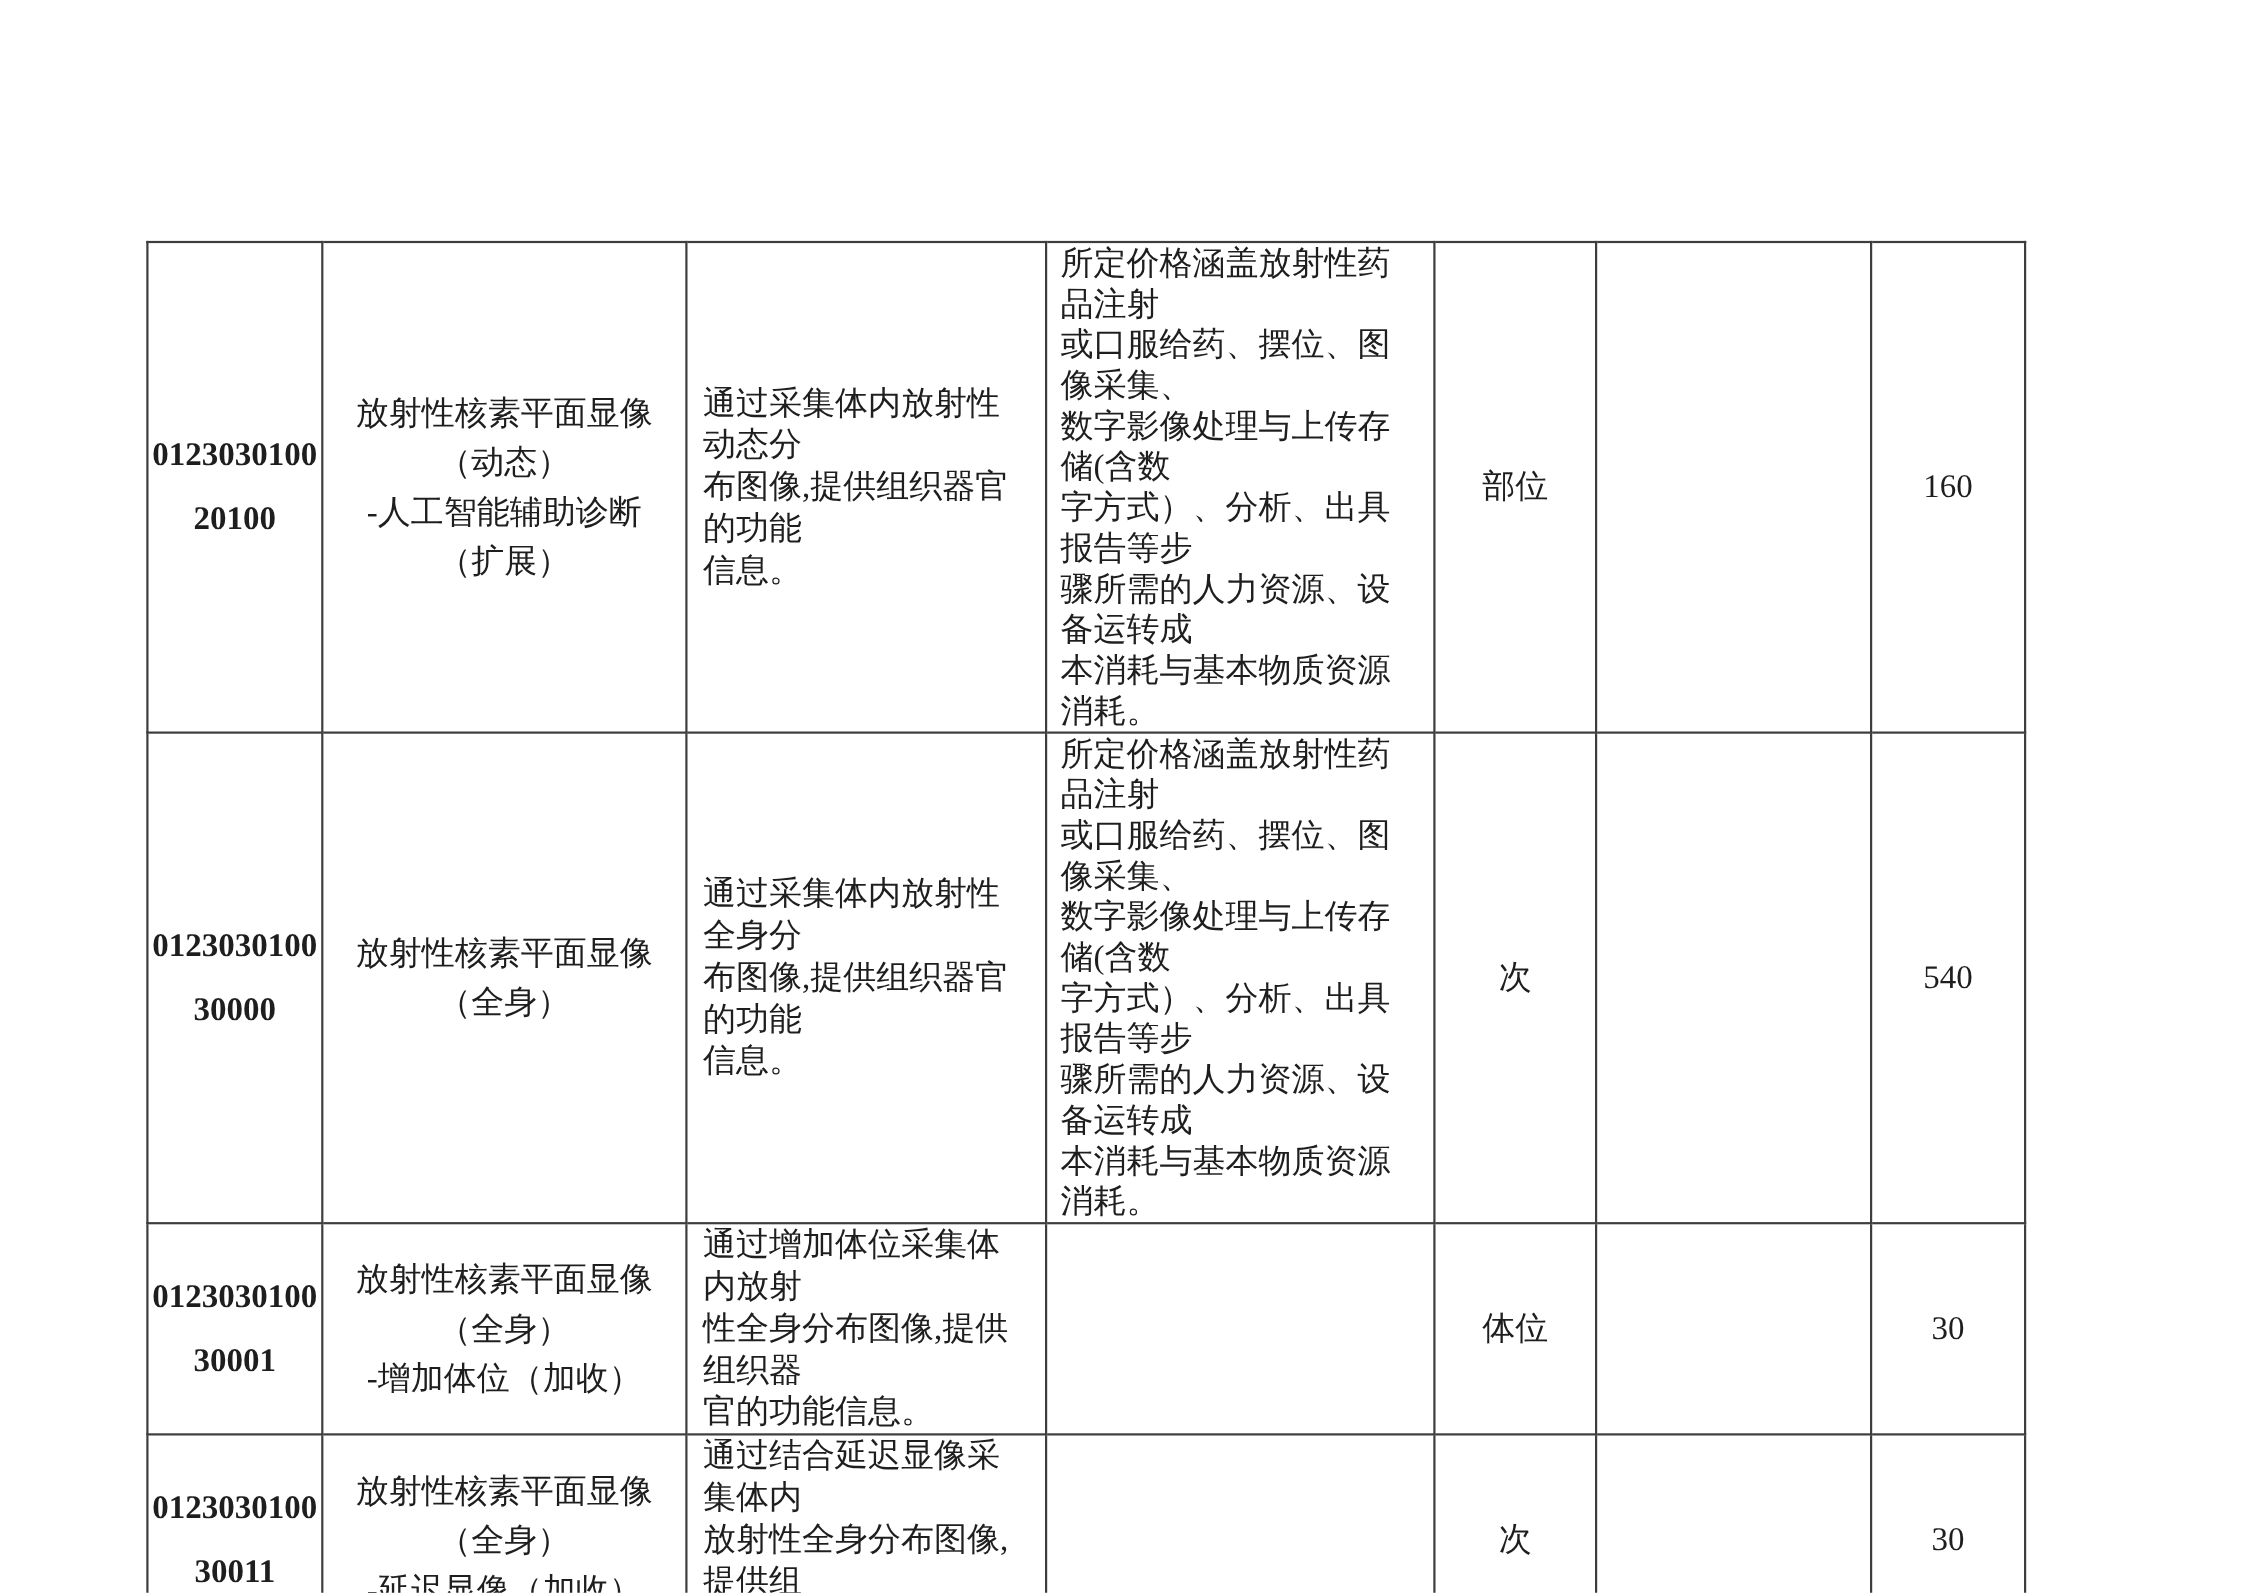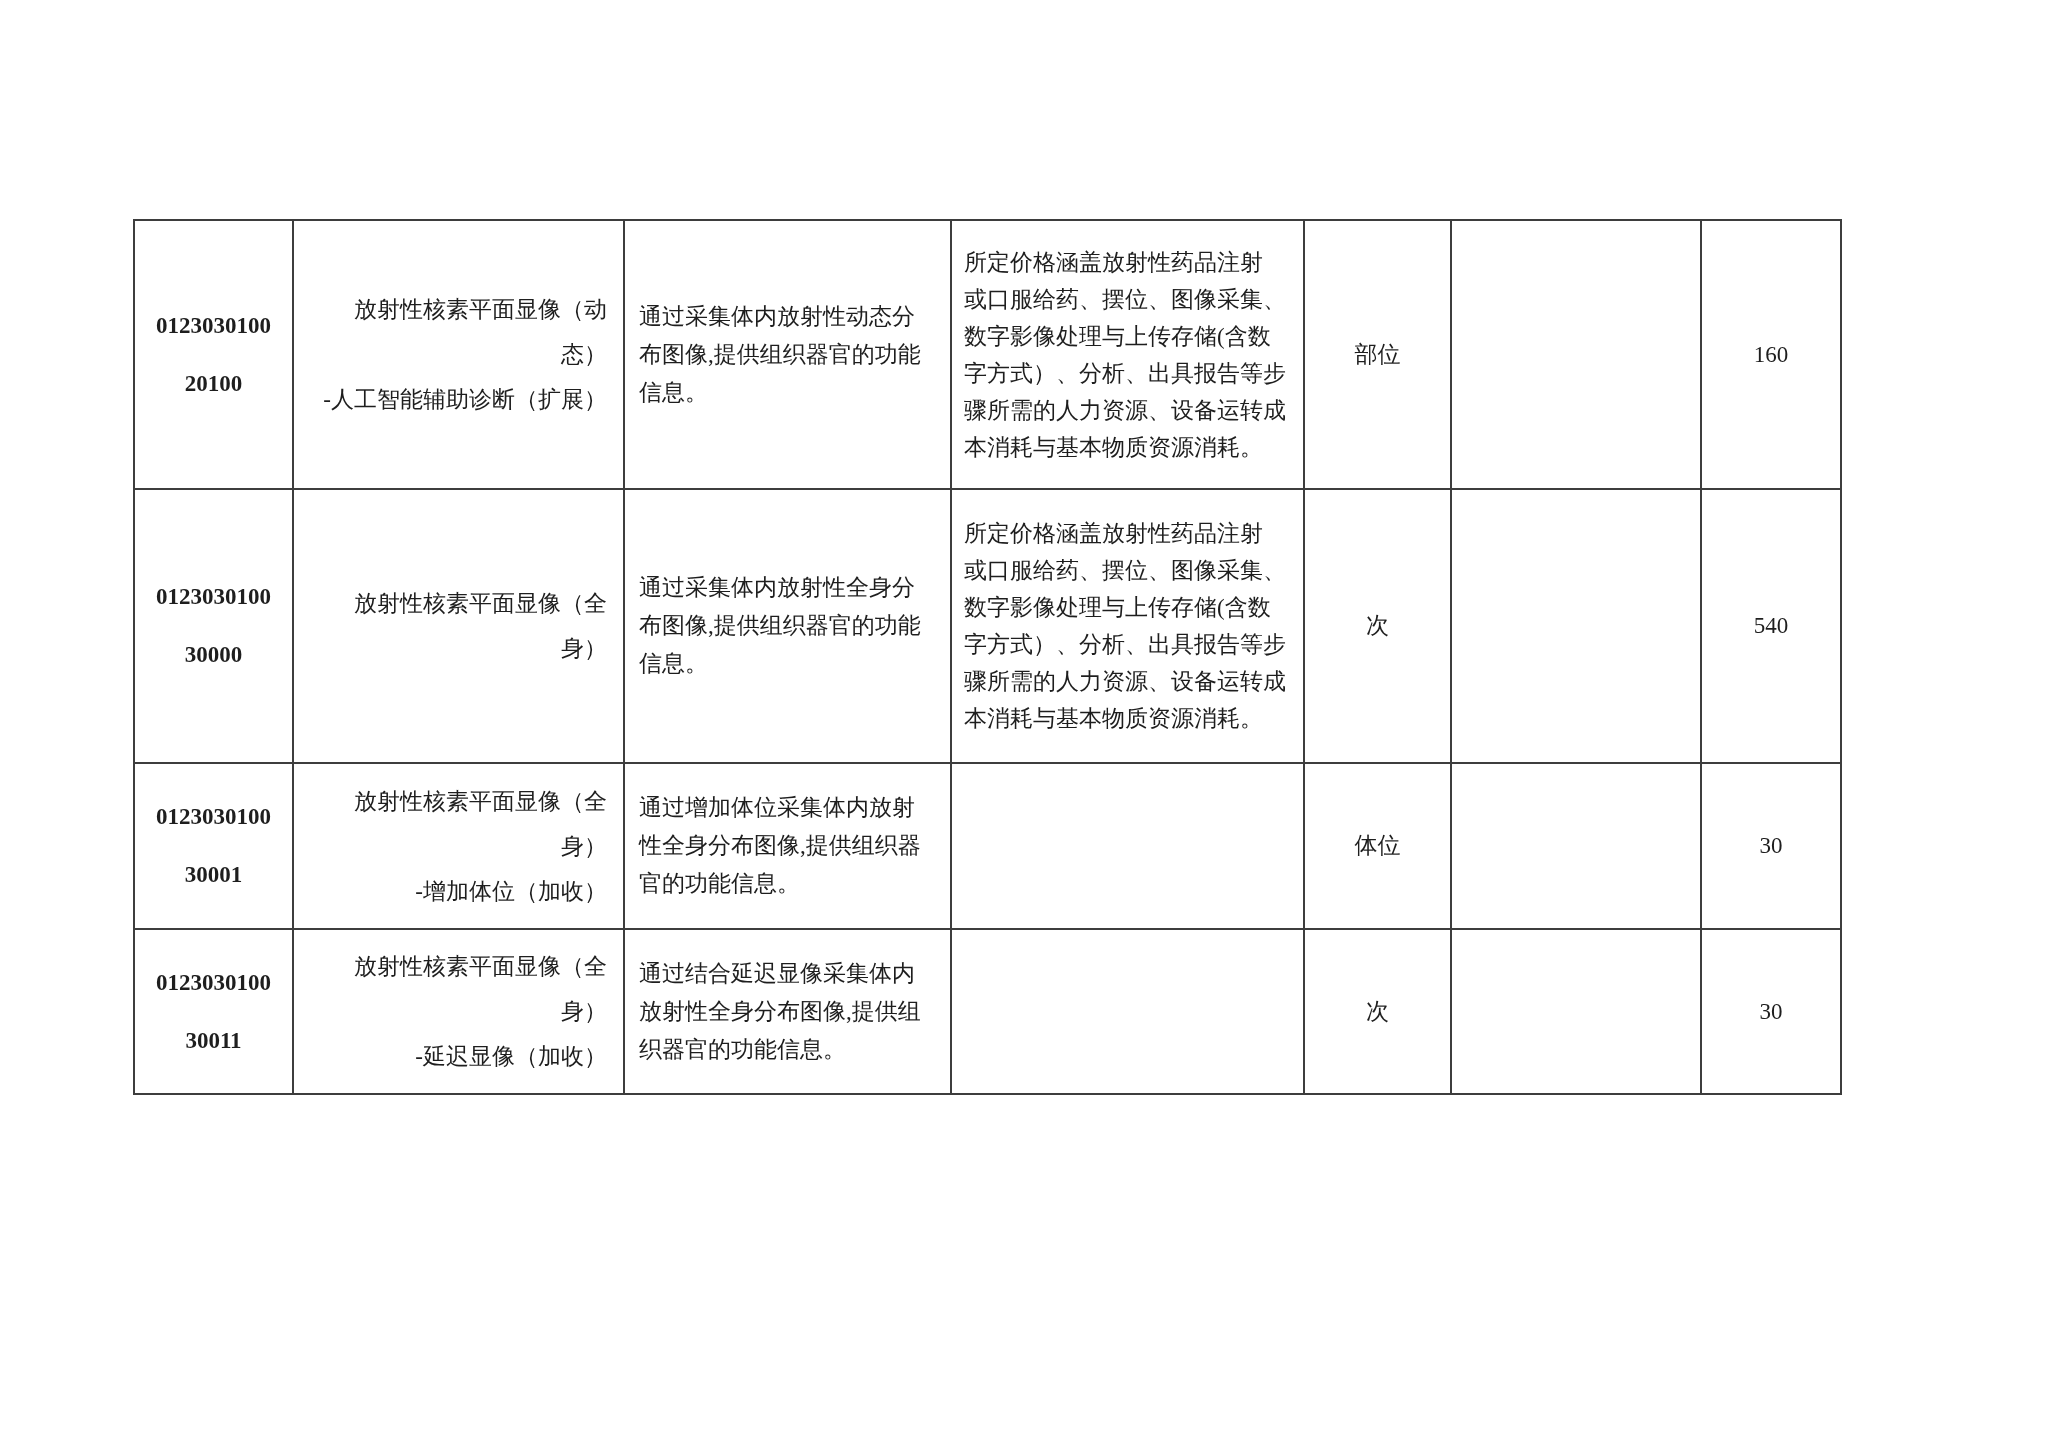--- a/index.html
+++ b/index.html
@@ -20,37 +20,37 @@
     left: 133px;
     top: 219px;
     width: 1707px;
     height: 874px;
     border-collapse: collapse;
     table-layout: fixed;
     background: #ffffff;
   }
   .doc-table td {
     border: 2px solid #3d3d3d;
-    font-size: 23px;
+    font-size: 30px;
     vertical-align: middle;
     white-space: pre-line;
     overflow: hidden;
     box-sizing: border-box;
   }
   tr.row-1 { height: 269px; }
   tr.row-2 { height: 274px; }
   tr.row-3 { height: 166px; }
   tr.row-4 { height: 165px; }
   td.c-code {
     text-align: center;
     line-height: 58px;
     font-weight: bold;
   }
   td.c-name {
-    text-align: right;
+    text-align: center;
     padding: 0 16px;
     line-height: 45px;
   }
   td.c-desc {
     text-align: left;
     padding: 0 14px;
     line-height: 38px;
   }
   td.c-conn {
     text-align: left;

